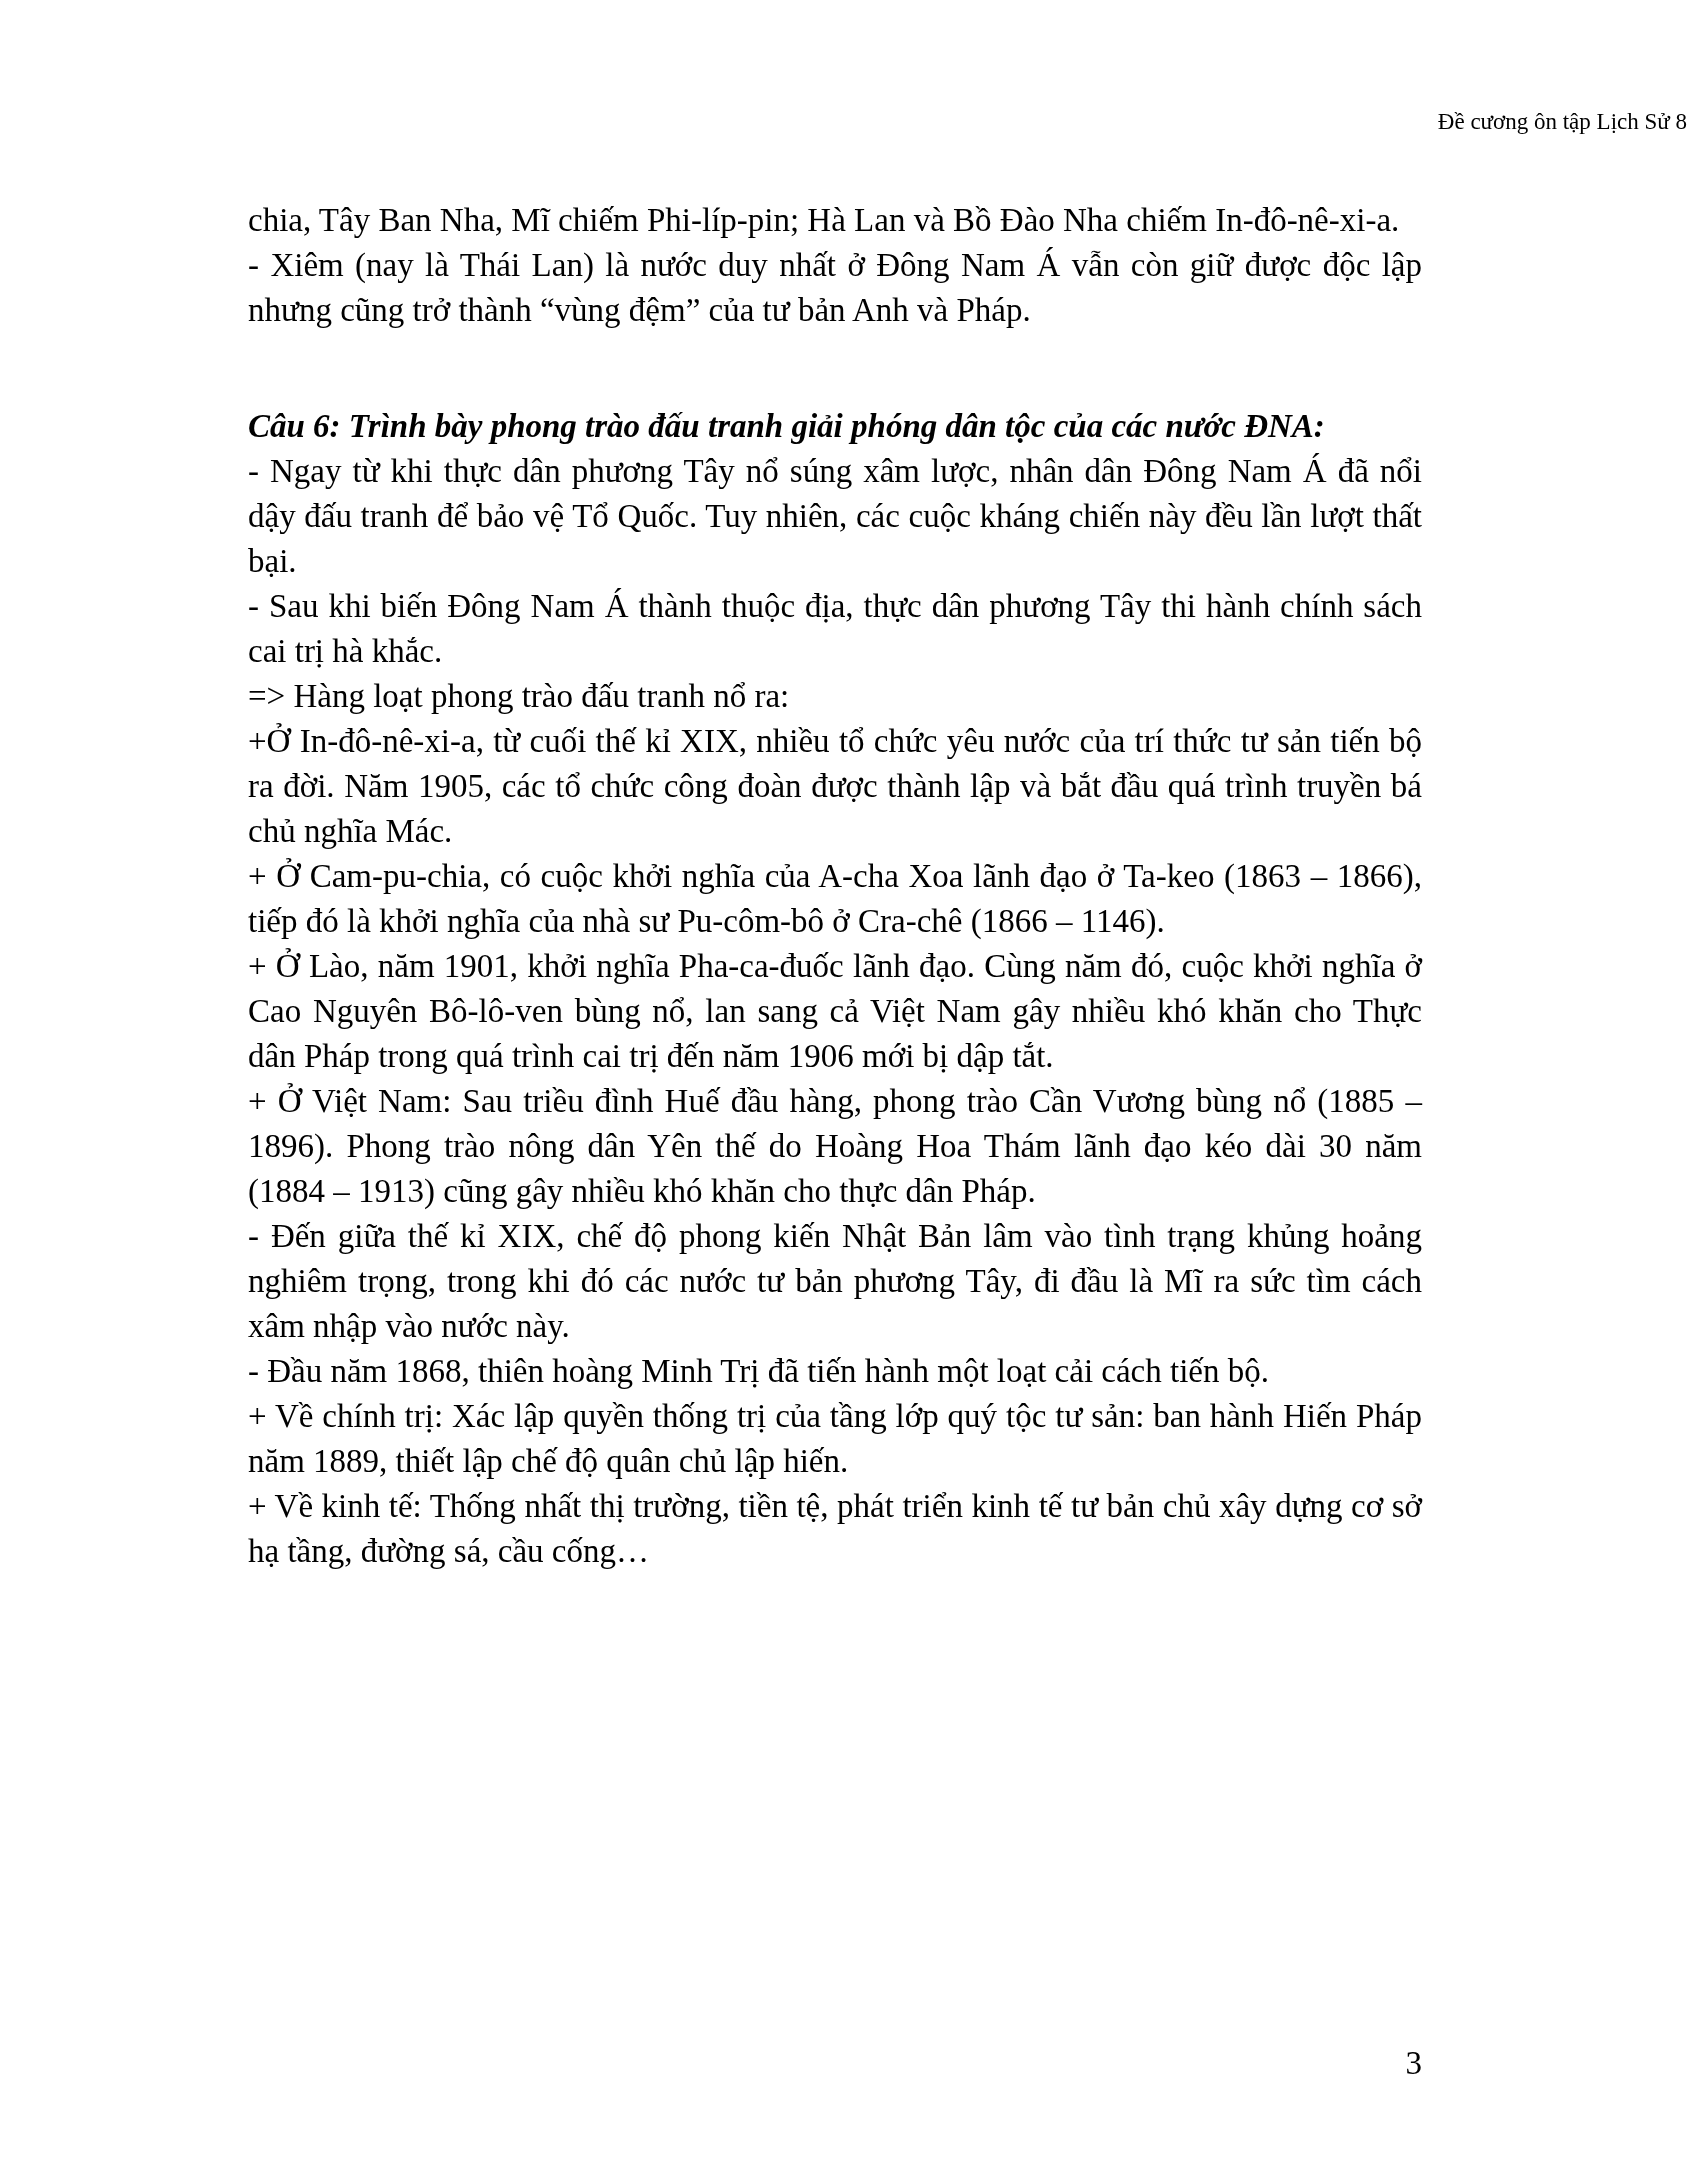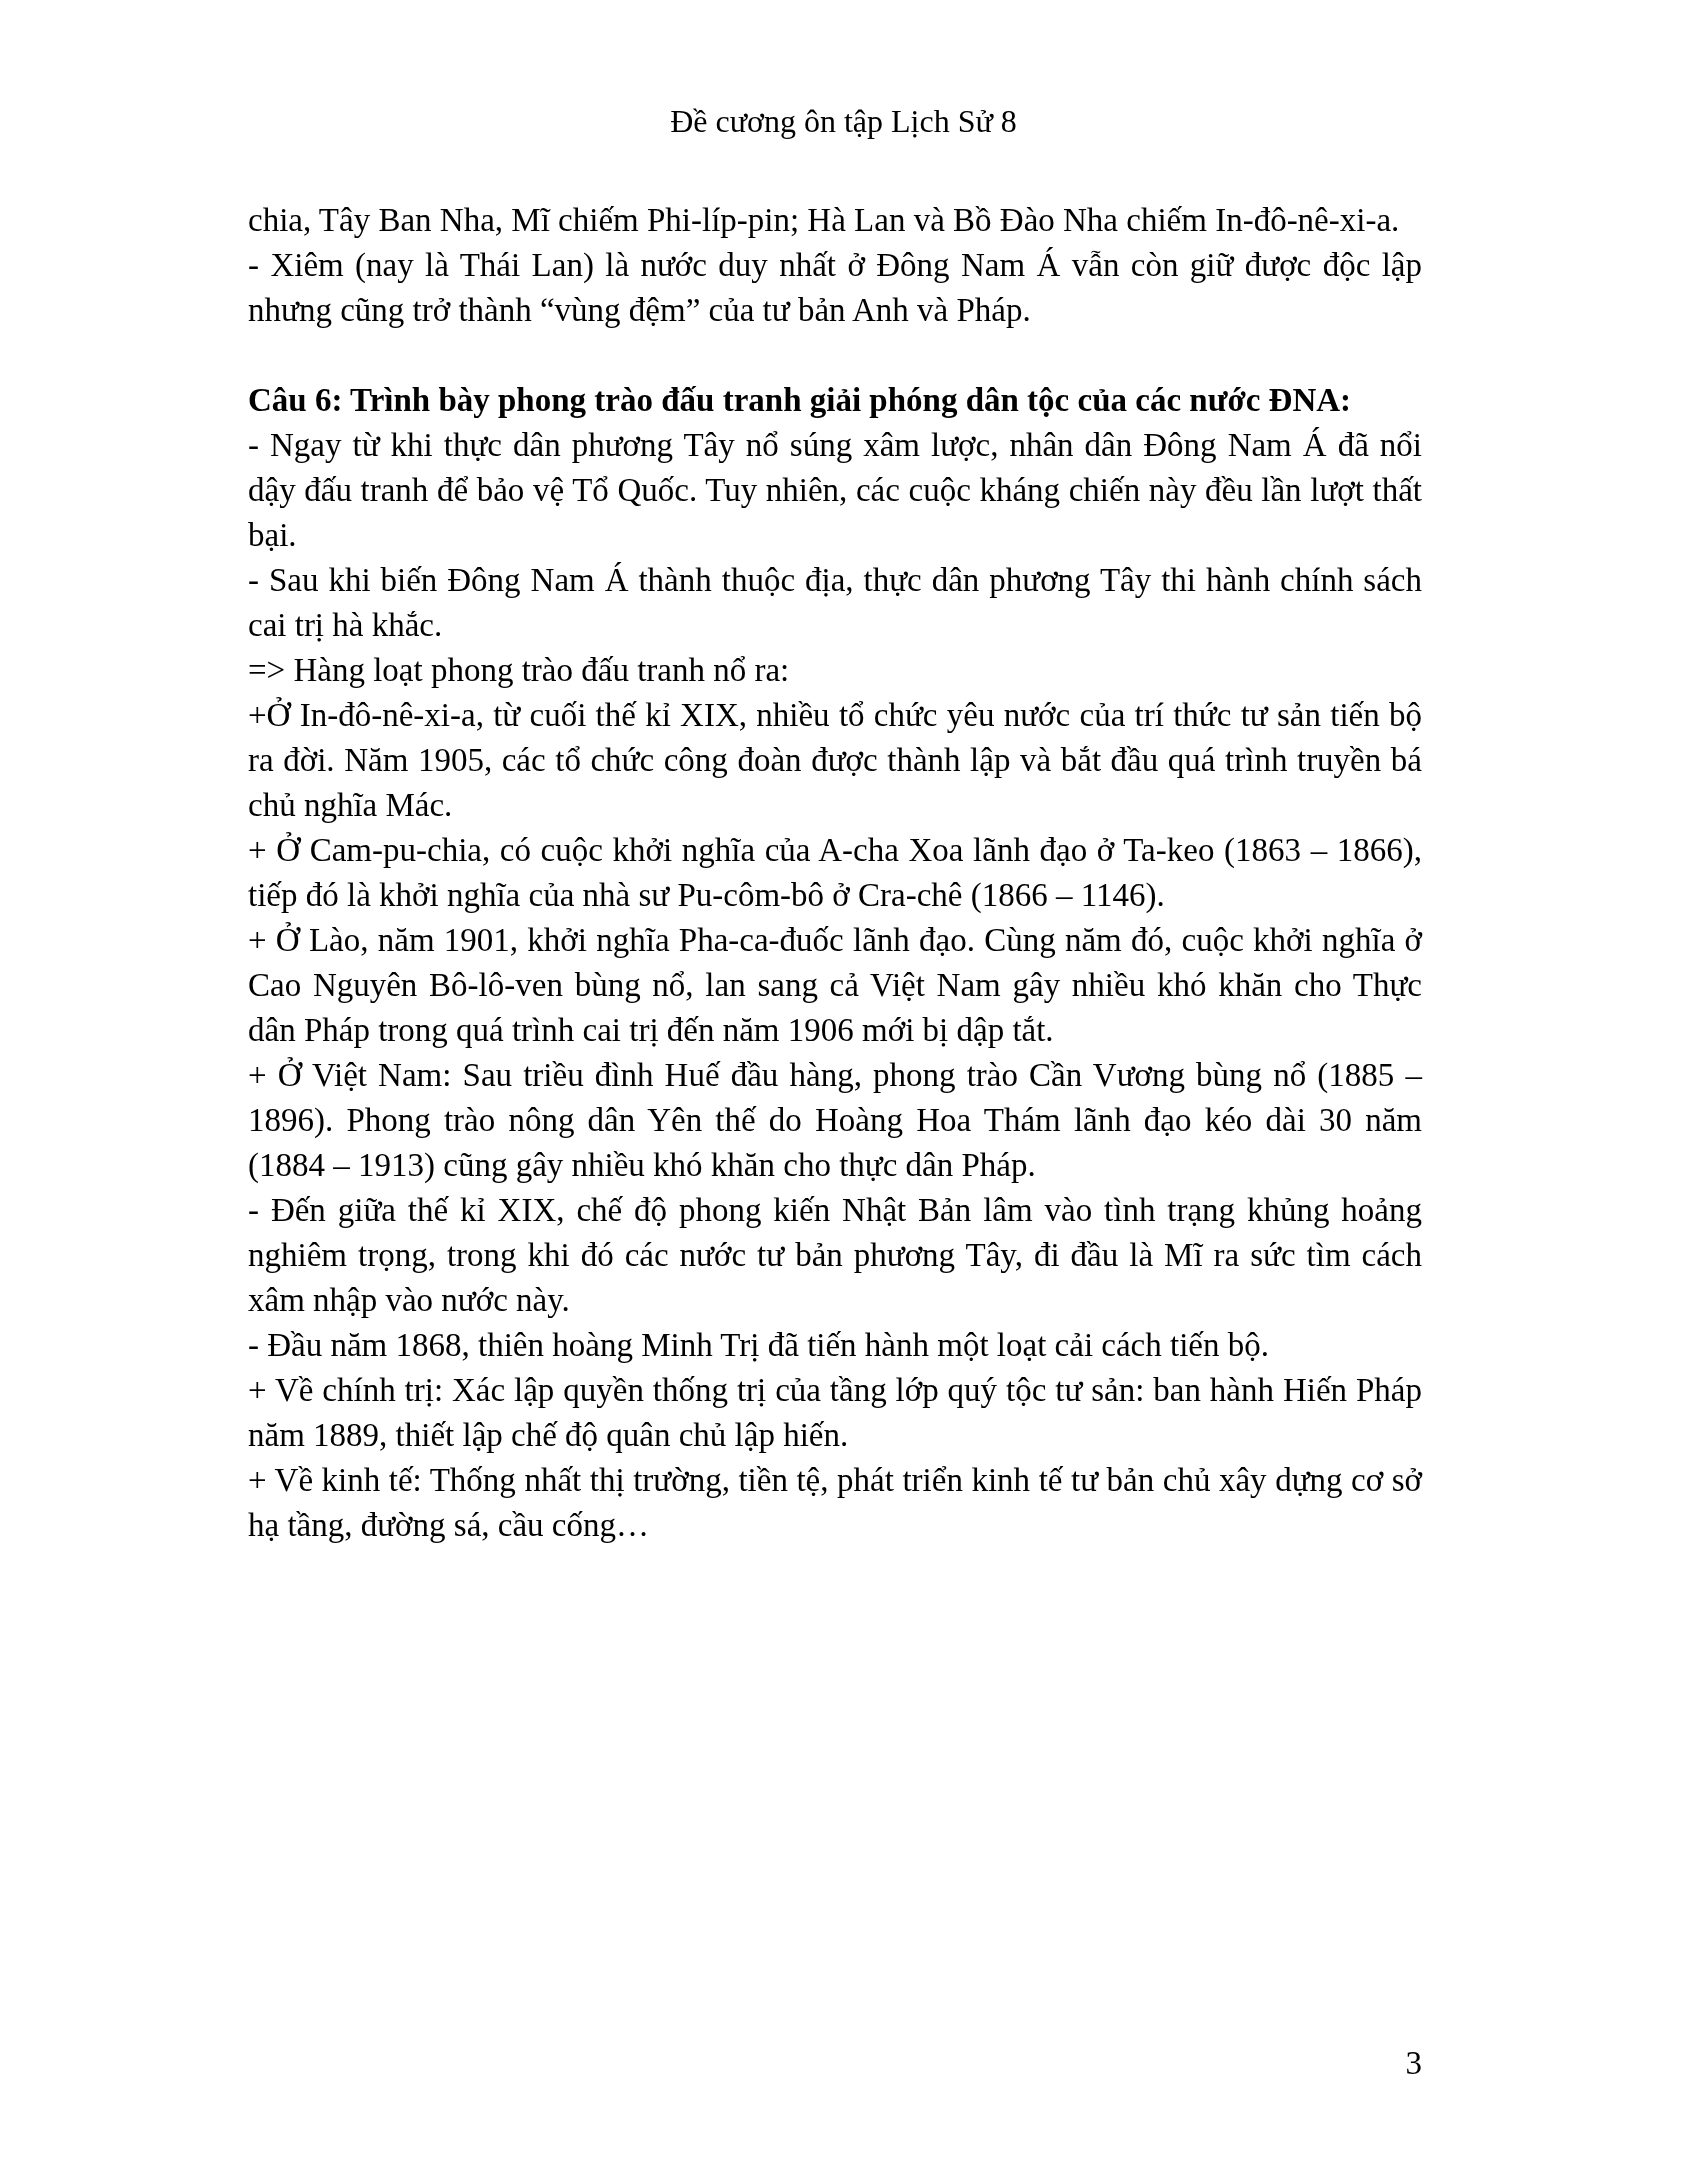--- a/index.html
+++ b/index.html
@@ -18,39 +18,40 @@
   .page {
     position: absolute;
     inset: 0;
     background: #ffffff;
   }
   .header {
     position: absolute;
     top: 99px;
     left: 0;
     width: 100%;
-    text-align: center;
-    font-size: 32px;
+    text-align: right;
+    font-size: 23px;
     line-height: 45px;
   }
   .content {
     position: absolute;
     top: 198px;
     left: 248px;
     width: 1174px;
     font-size: 33px;
     line-height: 45px;
     text-align: justify;
   }
   .para {
     margin: 0;
   }
   .heading {
     font-weight: bold;
-    margin-top: 45px;
+    font-style: italic;
+    margin-top: 71px;
   }
   .page-number {
     position: absolute;
     top: 2041px;
     right: 265px;
     font-size: 33px;
     line-height: 45px;
     text-align: right;
   }
 </style>

